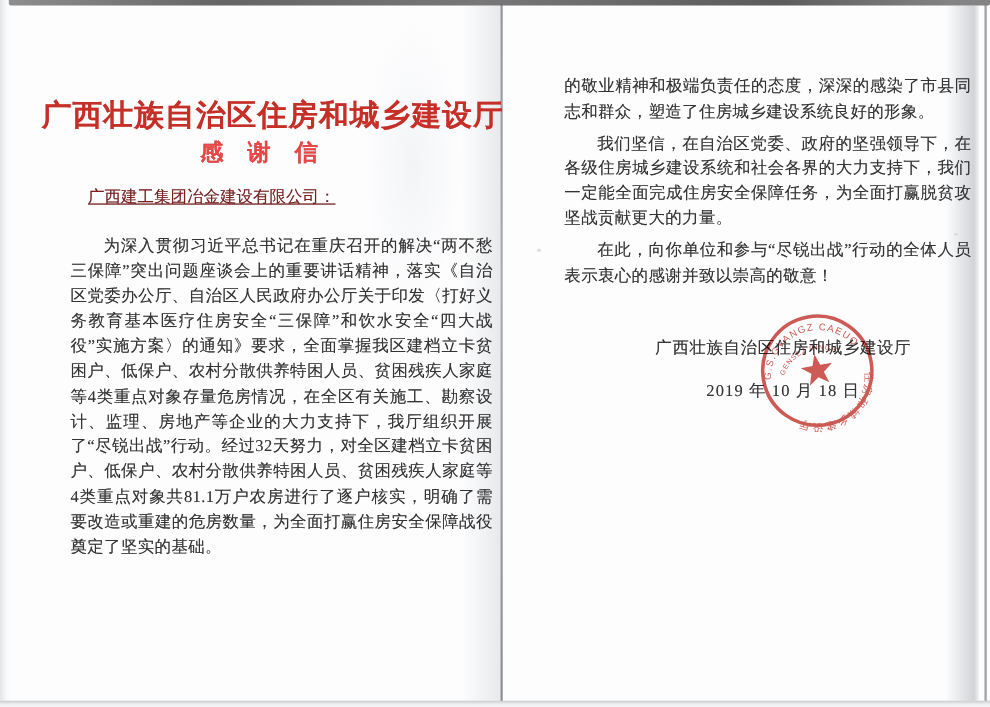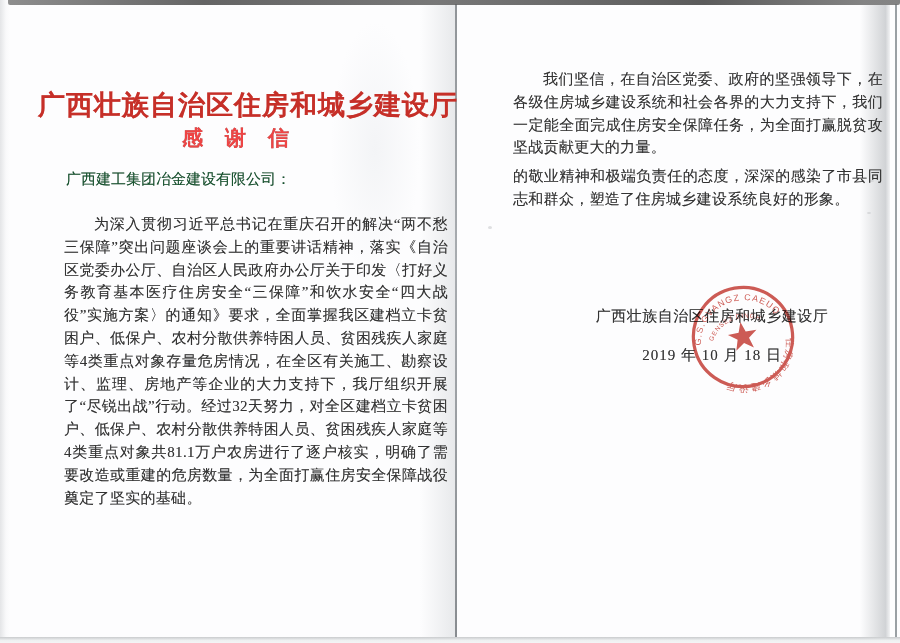--- a/index.html
+++ b/index.html
@@ -67,23 +67,24 @@
   }
   .letter-title {
     position: absolute; top: 119px; left: 28px; width: 395px;
     text-align: center;
     font-size: 21px; font-weight: bold; color: #ef4444;
     letter-spacing: 1.05em; padding-left: 1.05em;
     text-shadow: 0 0 .5px rgba(0,0,0,.45);
     white-space: nowrap;
   }
   .salutation {
-    position: absolute; top: 165px; left: 56px; width: 384px;
-    font-size: 15px; color: #14532d;
+    position: absolute; top: 165px; left: 70px; width: 384px;
+    font-size: 15px; color: #7f1d1d;
     text-shadow: 0 0 .4px rgba(0,0,0,.35);
+    text-decoration: underline;
   }
   .body-col {
     position: absolute;
     font-size: 15px; line-height: 22.8px; color: #333;
     text-align: justify;
     letter-spacing: .3px;
     text-shadow: 0 0 .4px rgba(0,0,0,.35);
   }
   .body-left  { top: 208px; left: 54px; width: 384px; }
   .body-right { top: 63px;  left: 56px; width: 370px; }
@@ -128,22 +129,23 @@
     <div class="header-title">广西壮族自治区住房和城乡建设厅</div>
     <div class="letter-title">感谢信</div>
     <div class="salutation">广西建工集团冶金建设有限公司：</div>
     <div class="body-col body-left">
       <p class="para">为深入贯彻习近平总书记在重庆召开的解决“两不愁三保障”突出问题座谈会上的重要讲话精神，落实《自治区党委办公厅、自治区人民政府办公厅关于印发〈打好义务教育基本医疗住房安全“三保障”和饮水安全“四大战役”实施方案〉的通知》要求，全面掌握我区建档立卡贫困户、低保户、农村分散供养特困人员、贫困残疾人家庭等4类重点对象存量危房情况，在全区有关施工、勘察设计、监理、房地产等企业的大力支持下，我厅组织开展了“尽锐出战”行动。经过32天努力，对全区建档立卡贫困户、低保户、农村分散供养特困人员、贫困残疾人家庭等4类重点对象共81.1万户农房进行了逐户核实，明确了需要改造或重建的危房数量，为全面打赢住房安全保障战役奠定了坚实的基础。</p>
     </div>
   </div>
 
   <div class="page page-right">
     <div class="body-col body-right">
+      <p class="para no-indent">的敬业精神和极端负责任的态度，深深的感染了市县同志和群众，塑造了住房城乡建设系统良好的形象。</p>
       <p class="para">我们坚信，在自治区党委、政府的坚强领导下，在各级住房城乡建设系统和社会各界的大力支持下，我们一定能全面完成住房安全保障任务，为全面打赢脱贫攻坚战贡献更大的力量。</p>
-      <p class="para no-indent">的敬业精神和极端负责任的态度，深深的感染了市县同志和群众，塑造了住房城乡建设系统良好的形象。</p>
+      <p class="para">在此，向你单位和参与“尽锐出战”行动的全体人员表示衷心的感谢并致以崇高的敬意！</p>
     </div>
 
     <div class="sig-block">
       <div class="sig-line">广西壮族自治区住房和城乡建设厅</div>
       <div class="date-line">2019 年 10 月 18 日</div>
     </div>
 
     <svg class="seal" viewBox="0 0 140 140" aria-hidden="true">
       <circle cx="70" cy="70" r="62" fill="none" stroke="#c8453d" stroke-width="4"></circle>
       <polygon fill="#c8453d" points="70,51 74.47,63.85 88.07,64.13 77.23,72.35 81.17,85.37 70,77.6 58.83,85.37 62.77,72.35 51.93,64.13 65.53,63.85"></polygon>

